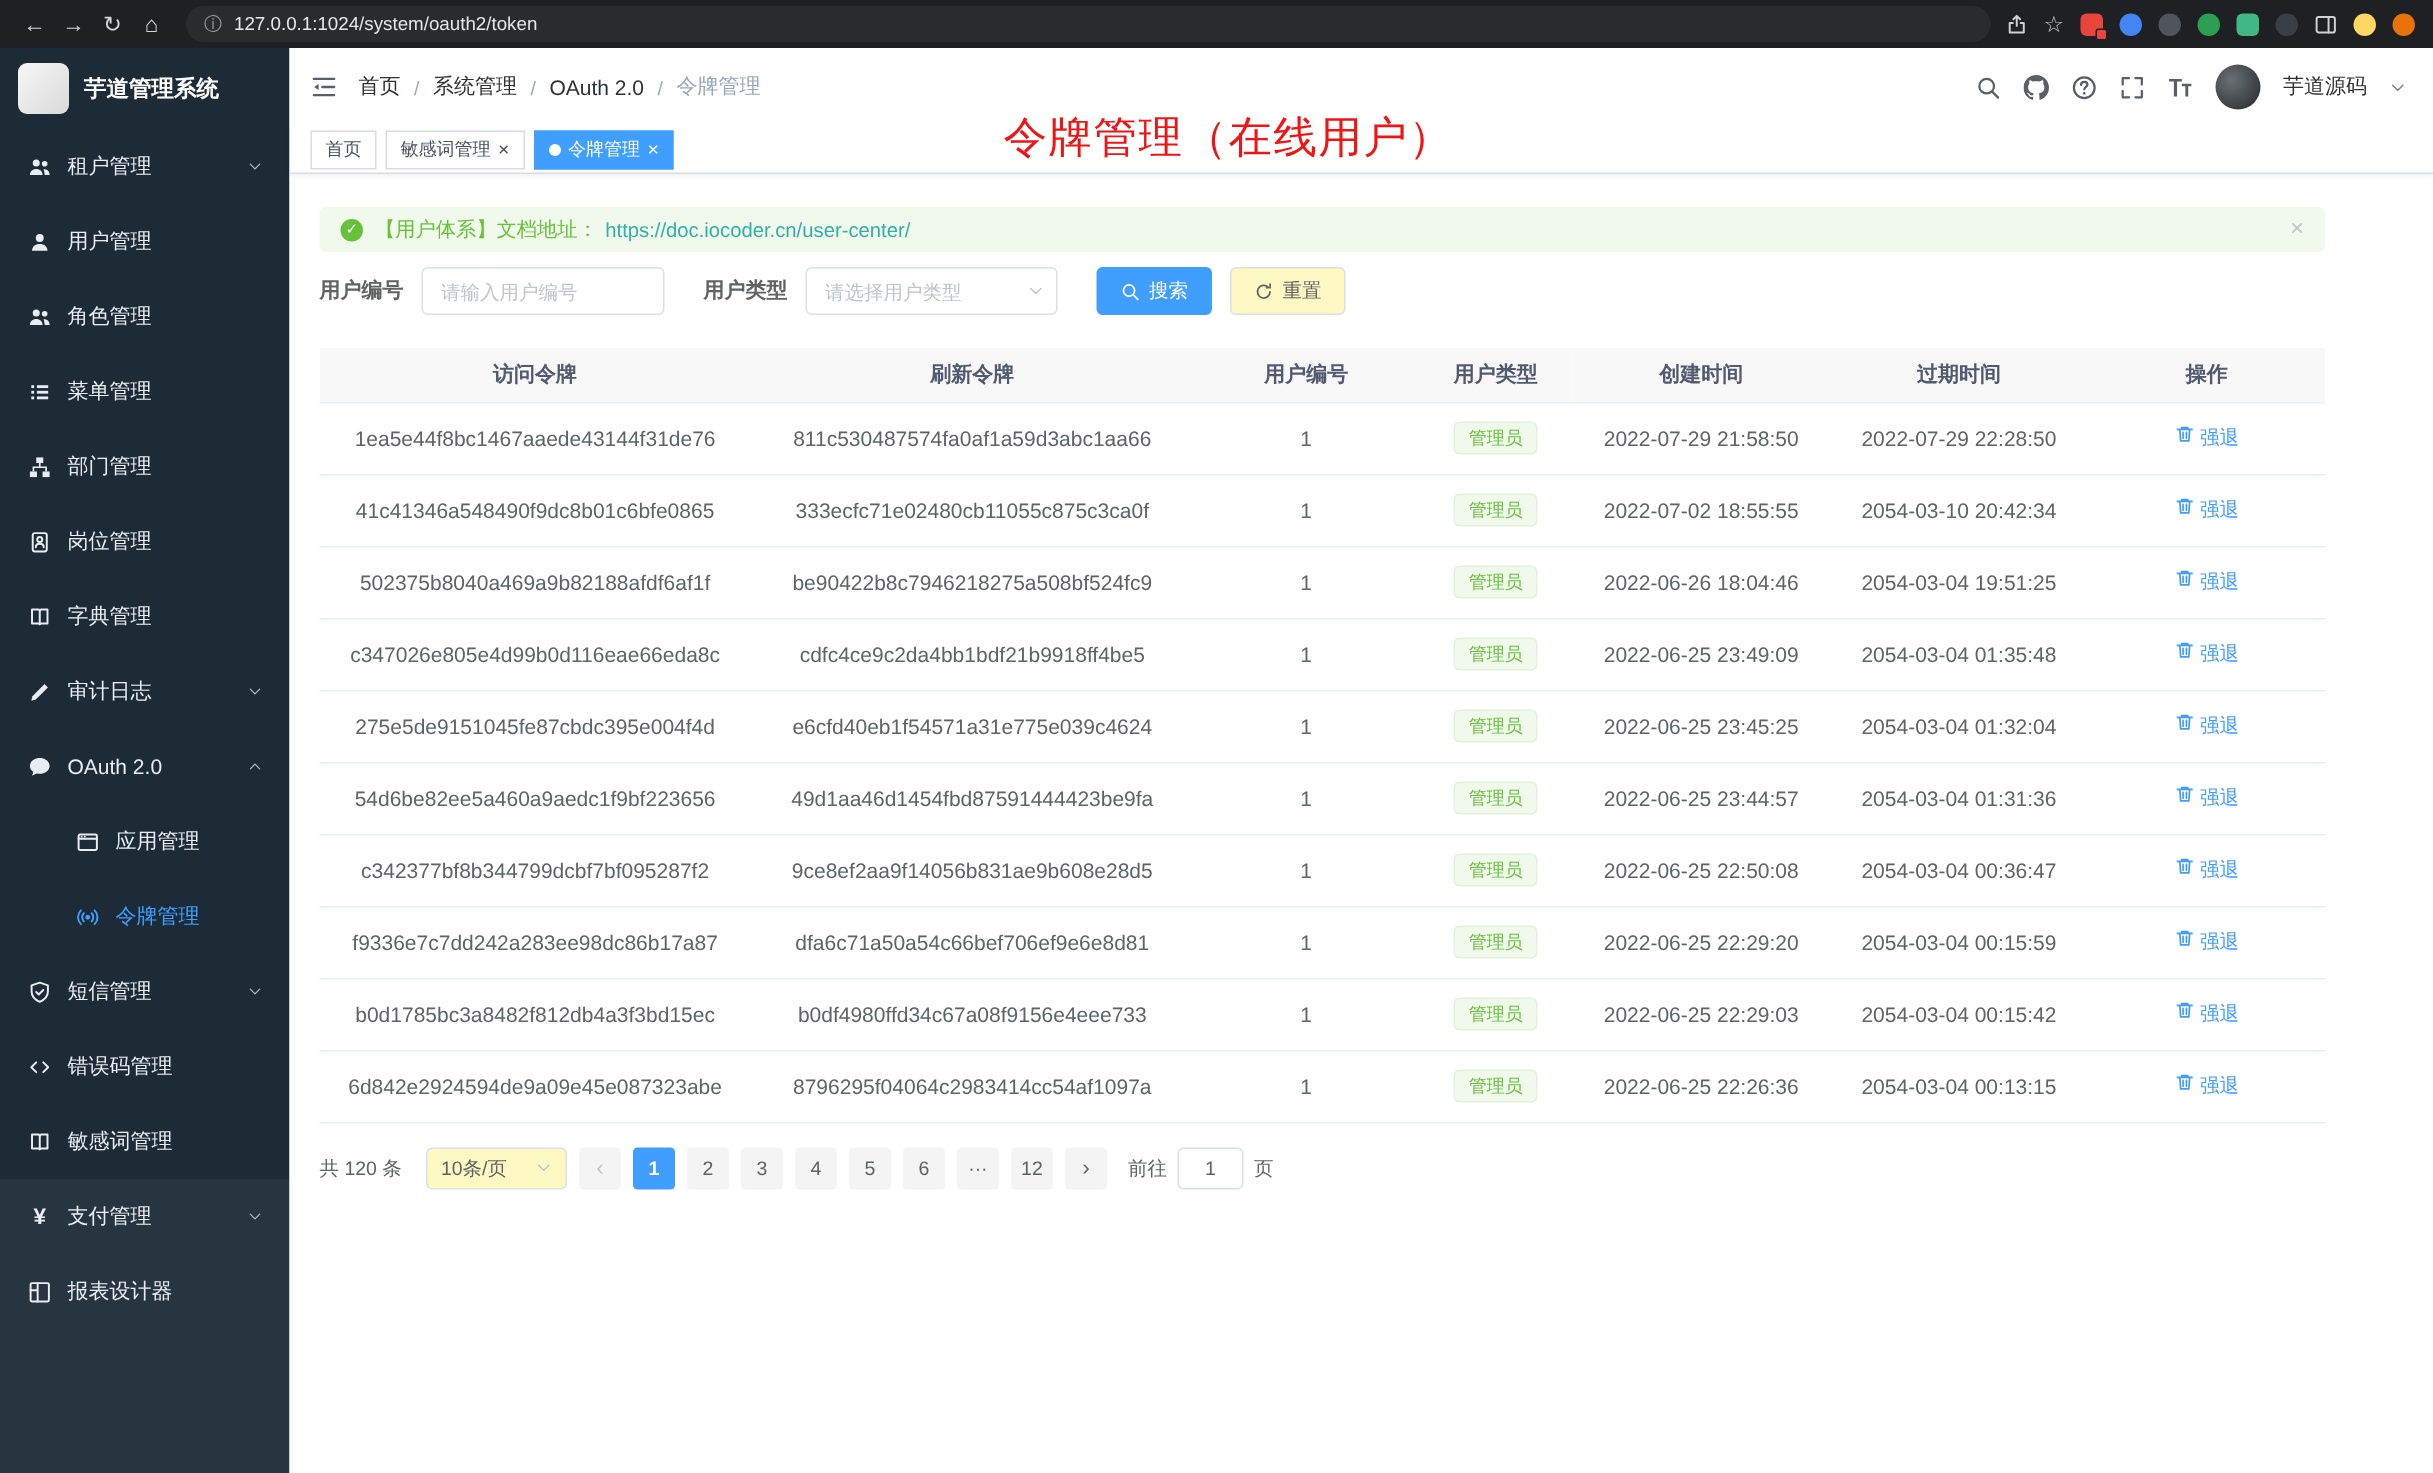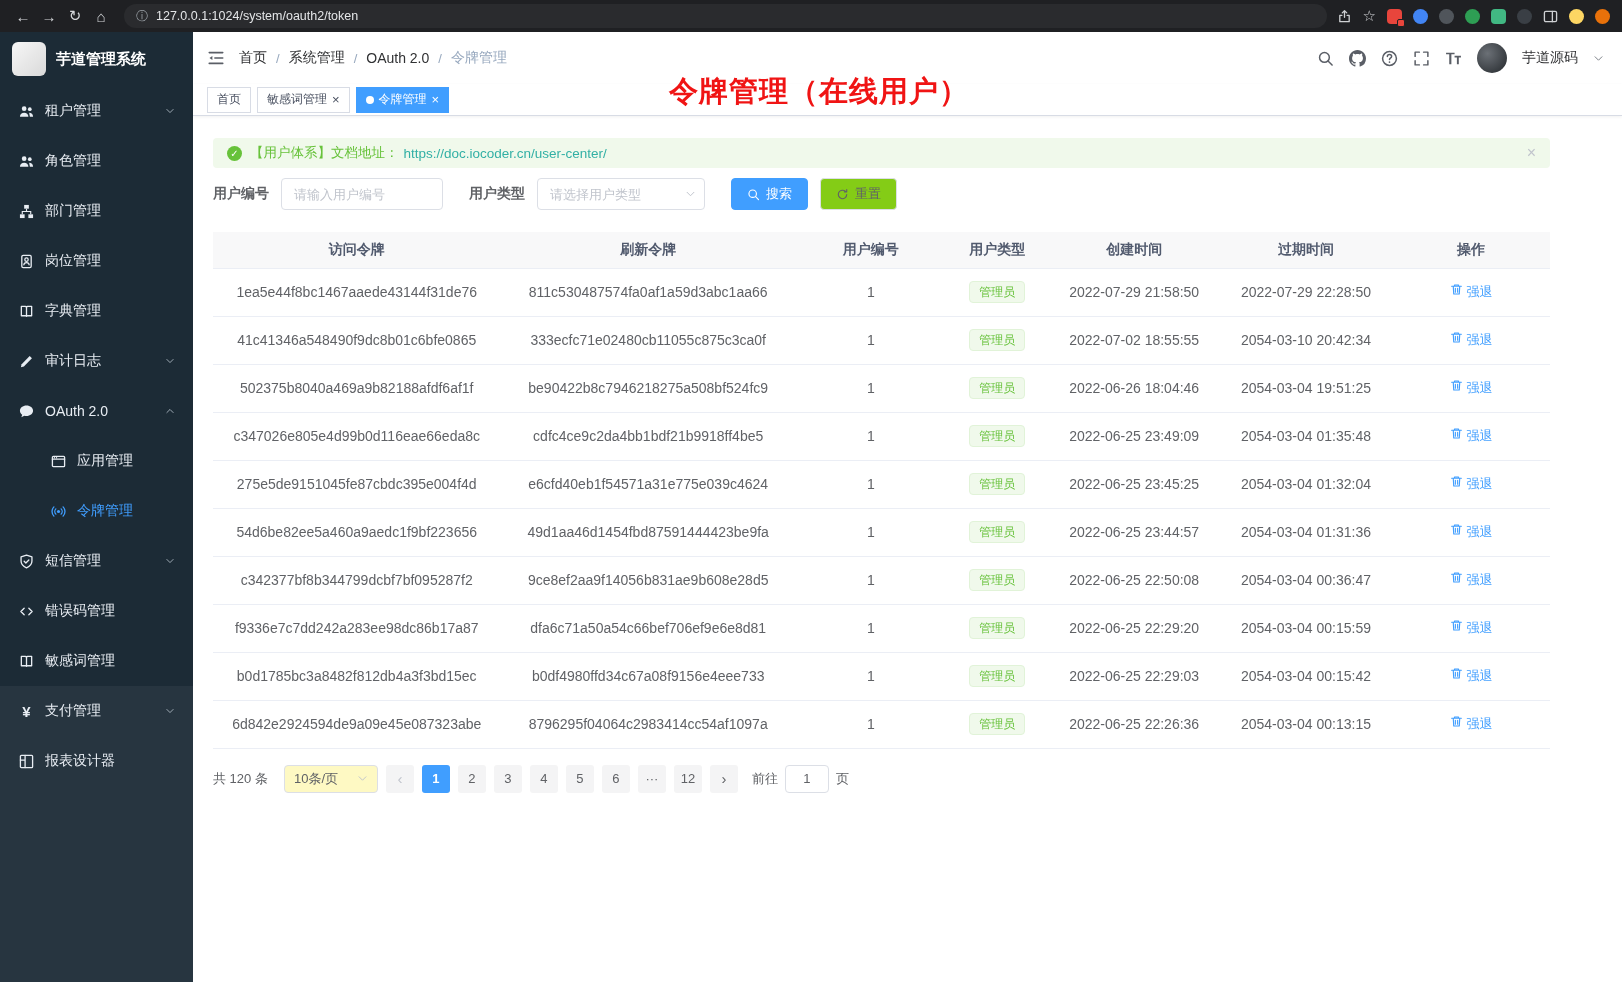--- a/index.html
+++ b/index.html
@@ -56,21 +56,21 @@
   .user-caret{color:#7a7e85;display:flex;cursor:pointer;}
   .user-caret svg{width:11px;height:11px;}
 
   
   .tags-view{height:32px;display:flex;align-items:center;gap:6px;padding:0 14px;border-bottom:1px solid #d8dce5;box-shadow:0 1px 3px rgba(0,0,0,.06);}
   .tag-item{height:26px;display:inline-flex;align-items:center;gap:5px;padding:0 9px;border:1px solid #d8dce5;background:#fff;color:#495060;font-size:12px;cursor:pointer;}
   .tag-item .dot{width:8px;height:8px;border-radius:50%;background:#fff;}
   .tag-item.active{background:#409eff;border-color:#409eff;color:#fff;}
   .tag-close{font-size:13px;line-height:1;}
 
-  .annotation{position:absolute;left:476px;top:40px;font-size:29px;font-weight:700;color:#f01414;z-index:30;pointer-events:none;letter-spacing:1px;white-space:nowrap;}
+  .annotation{position:absolute;left:476px;top:40px;font-size:29px;font-weight:400;color:#f01414;z-index:30;pointer-events:none;letter-spacing:1px;white-space:nowrap;}
 
   
   .content{padding:22px 72px 20px 20px;flex:1;overflow:hidden;}
 
   .alert{height:30px;background:#f0f9eb;display:flex;align-items:center;padding:0 14px;border-radius:4px;position:relative;margin-bottom:10px;}
   .check-icon{width:15px;height:15px;border-radius:50%;background:#67c23a;color:#fff;font-size:10px;display:flex;align-items:center;justify-content:center;font-weight:bold;flex-shrink:0;}
   .alert-text{margin-left:8px;font-size:13.5px;color:#67c23a;}
   .alert-link{margin-left:5px;font-size:13.5px;color:#32b0a5;cursor:pointer;}
   .alert-close{position:absolute;right:14px;color:#c0c4cc;font-size:16px;cursor:pointer;line-height:1;}
 
@@ -79,21 +79,21 @@
   .f-label{font-weight:700;color:#606266;margin-right:12px;white-space:nowrap;}
   .f-input{width:162px;height:32px;border:1px solid #dcdfe6;border-radius:4px;padding:0 12px;font-size:13px;color:#606266;outline:none;background:#fff;font-family:inherit;}
   .f-input::placeholder{color:#c0c4cc;}
   .f-select{position:relative;width:168px;}
   .f-select .f-input{width:100%;padding-right:26px;cursor:pointer;}
   .sel-caret{position:absolute;right:9px;top:50%;transform:translateY(-50%);color:#c0c4cc;display:flex;}
   .sel-caret svg{width:11px;height:11px;}
   .btn{height:32px;display:inline-flex;align-items:center;gap:6px;padding:0 15px;border-radius:4px;font-size:13px;cursor:pointer;border:1px solid transparent;font-family:inherit;}
   .btn svg{width:13px;height:13px;}
   .btn-primary{background:#409eff;border-color:#409eff;color:#fff;margin-right:12px;}
-  .btn-plain{background:#84cc16;border-color:#dcdfe6;color:#606266;}
+  .btn-plain{background:#fef9c3;border-color:#dcdfe6;color:#606266;}
 
   
   .token-table{width:100%;border-collapse:collapse;table-layout:fixed;font-size:14px;color:#606266;}
   .token-table th{background:#f8f8f9;color:#515a6e;font-weight:700;height:36px;border-bottom:1px solid #ebeef5;text-align:center;padding:0 6px;white-space:nowrap;overflow:hidden;}
   .token-table td{height:48px;border-bottom:1px solid #ebeef5;text-align:center;padding:0 6px;white-space:nowrap;overflow:hidden;}
   .tag-success{display:inline-block;padding:3px 9px;font-size:12px;line-height:1.2;color:#67c23a;background:#f0f9eb;border:1px solid #e1f3d8;border-radius:4px;}
   .link-btn{display:inline-flex;align-items:flex-start;gap:4px;color:#409eff;font-size:13px;cursor:pointer;}
   .link-btn svg{width:13px;height:13px;}
 
   
@@ -168,27 +168,49 @@
           <span class="mlabel">租户管理</span>
           <span class="chevron">
             <svg viewBox="0 0 16 16" fill="none" stroke="currentColor" stroke-width="1.4" stroke-linecap="round" stroke-linejoin="round">
               <path d="M3 5.5l5 5 5-5"></path>
             </svg>
           </span>
         </div>
         <div class="menu-item">
           <span class="mi">
             <svg viewBox="0 0 16 16" fill="currentColor">
+              <circle cx="8" cy="5" r="2.8"></circle>
+              <path d="M2.5 14c0-3 2.4-4.8 5.5-4.8s5.5 1.8 5.5 4.8z"></path>
+            </svg>
+          </span>
+          <span class="mlabel">用户管理</span>
+        </div>
+        <div class="menu-item">
+          <span class="mi">
+            <svg viewBox="0 0 16 16" fill="currentColor">
               <circle cx="5.5" cy="5" r="2.5"></circle>
               <path d="M1 13.5c0-2.7 2-4.3 4.5-4.3s4.5 1.6 4.5 4.3z"></path>
               <circle cx="11.5" cy="5.5" r="2"></circle>
               <path d="M10.8 9.3c2.4.1 4.2 1.5 4.2 4.2h-3.4z"></path>
             </svg>
           </span>
           <span class="mlabel">角色管理</span>
+        </div>
+        <div class="menu-item">
+          <span class="mi">
+            <svg viewBox="0 0 16 16" fill="currentColor">
+              <rect x="2" y="3" width="2" height="2"></rect>
+              <rect x="6" y="3" width="8" height="2"></rect>
+              <rect x="2" y="7" width="2" height="2"></rect>
+              <rect x="6" y="7" width="8" height="2"></rect>
+              <rect x="2" y="11" width="2" height="2"></rect>
+              <rect x="6" y="11" width="8" height="2"></rect>
+            </svg>
+          </span>
+          <span class="mlabel">菜单管理</span>
         </div>
         <div class="menu-item">
           <span class="mi">
             <svg viewBox="0 0 16 16" fill="currentColor">
               <rect x="5.5" y="1" width="5" height="4"></rect>
               <rect x="1" y="11" width="5" height="4"></rect>
               <rect x="10" y="11" width="5" height="4"></rect>
               <path d="M8 5v3M3.5 11V8h9v3" fill="none" stroke="currentColor" stroke-width="1.2"></path>
             </svg>
           </span>

